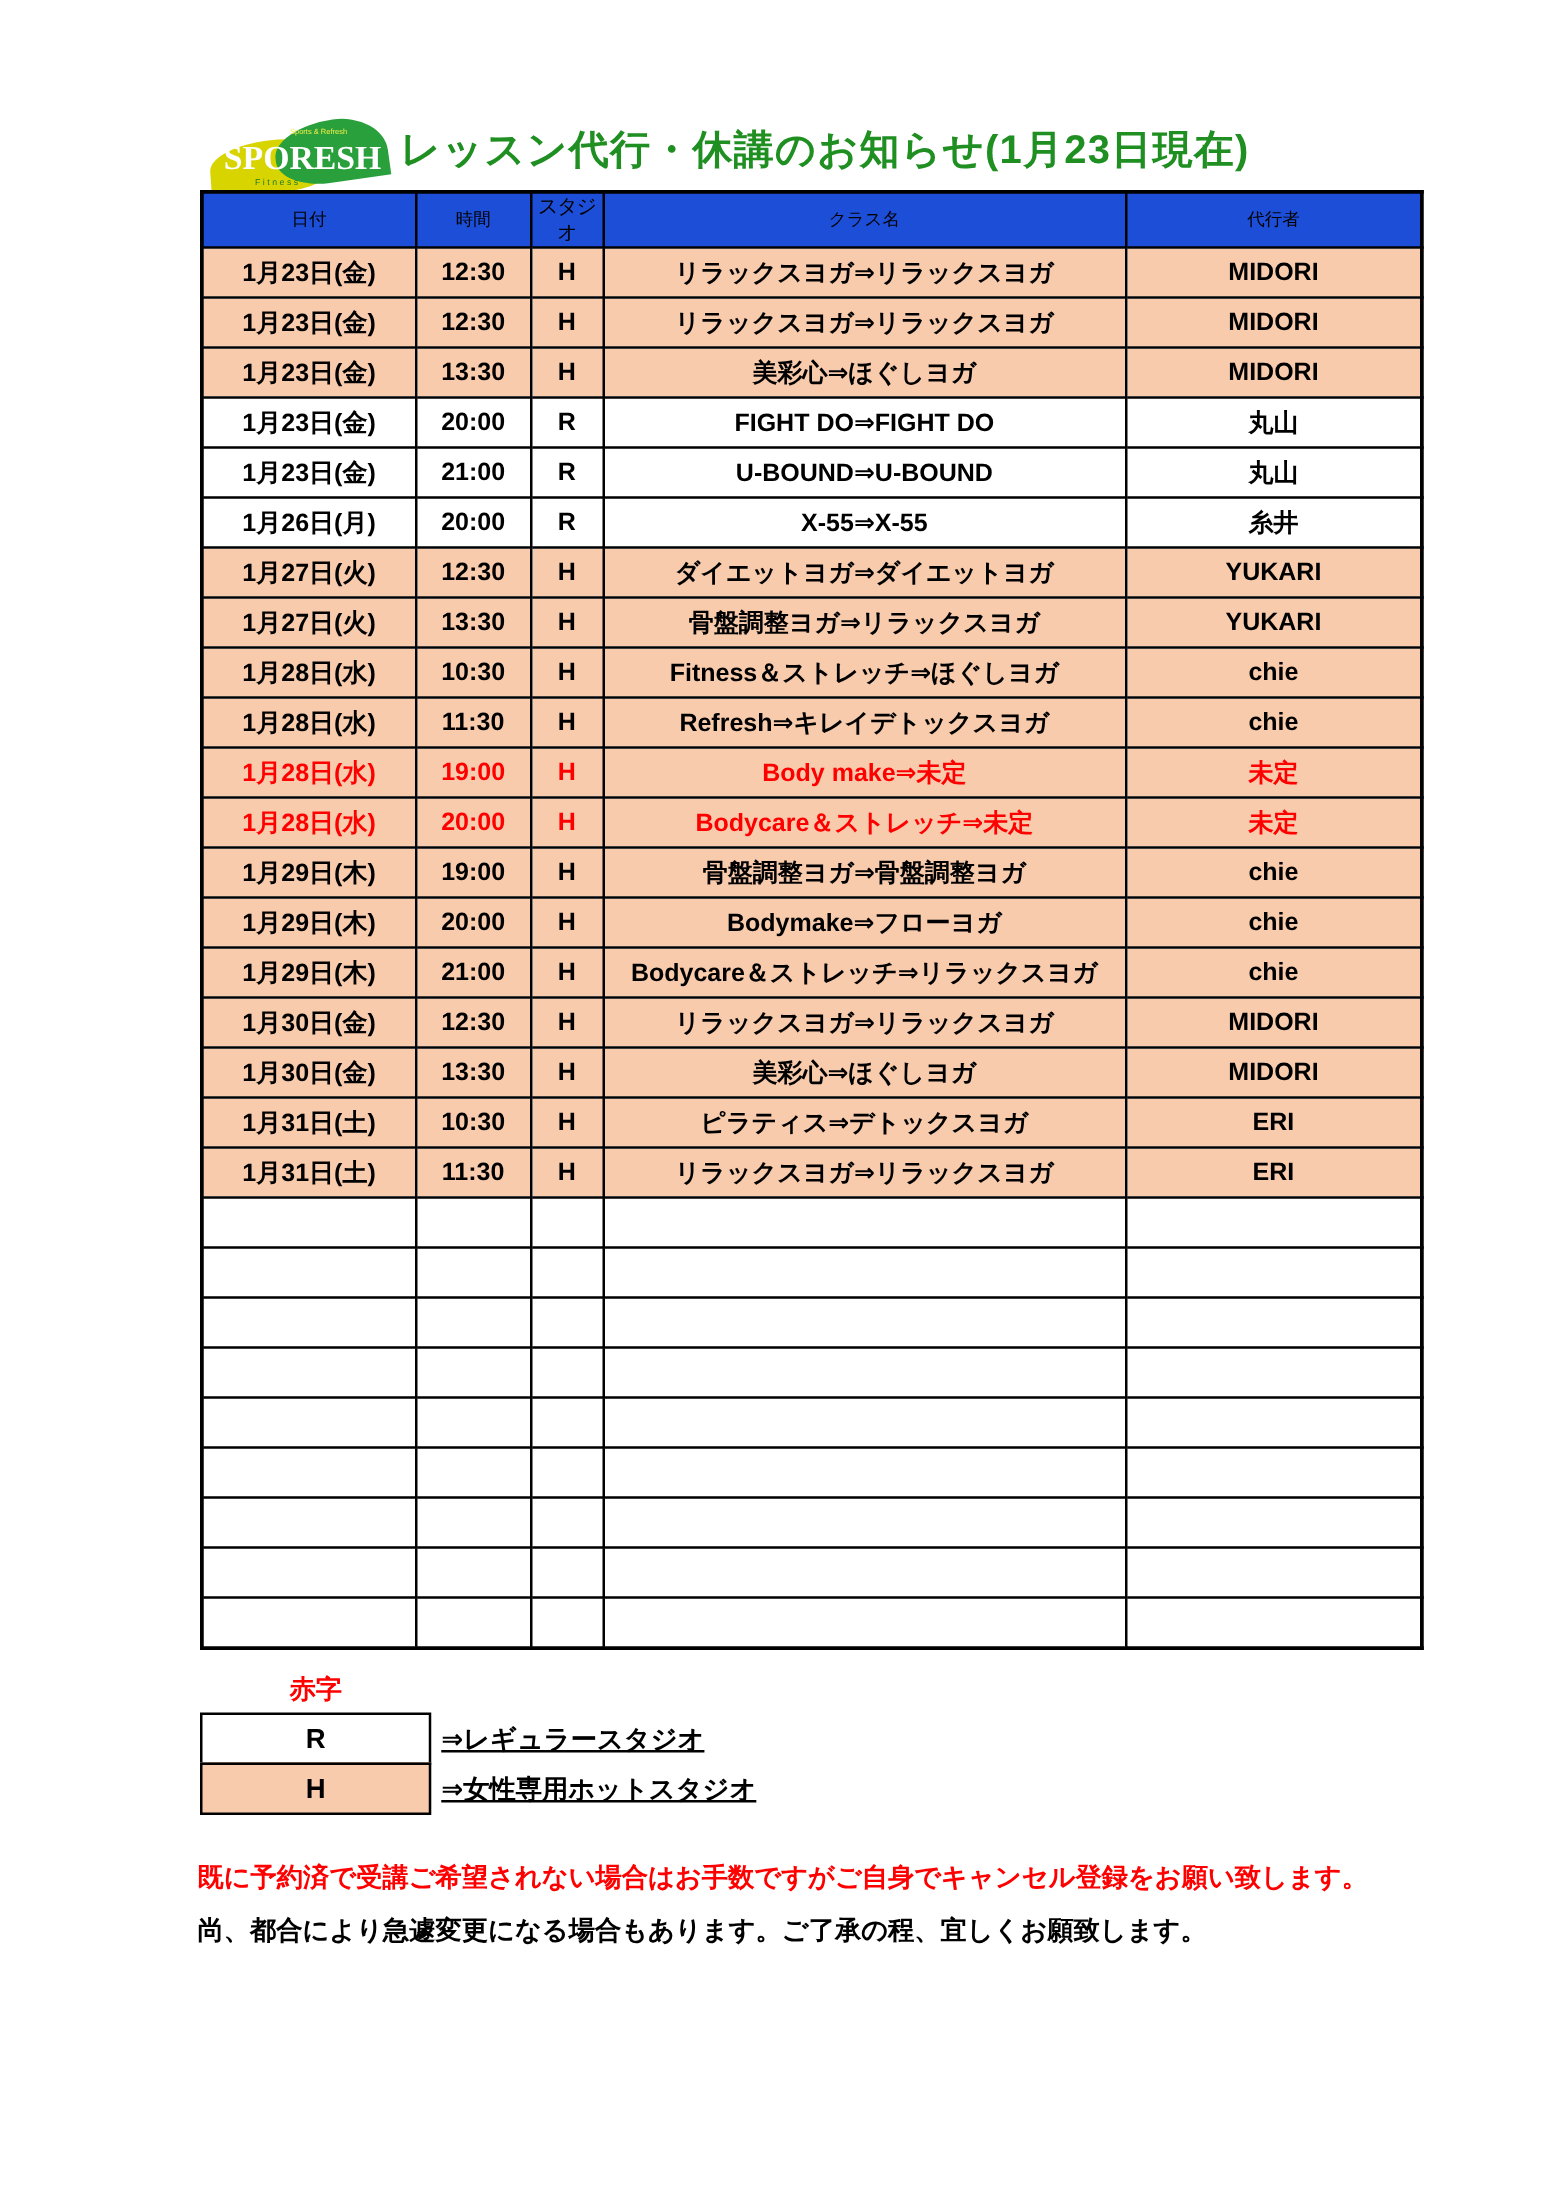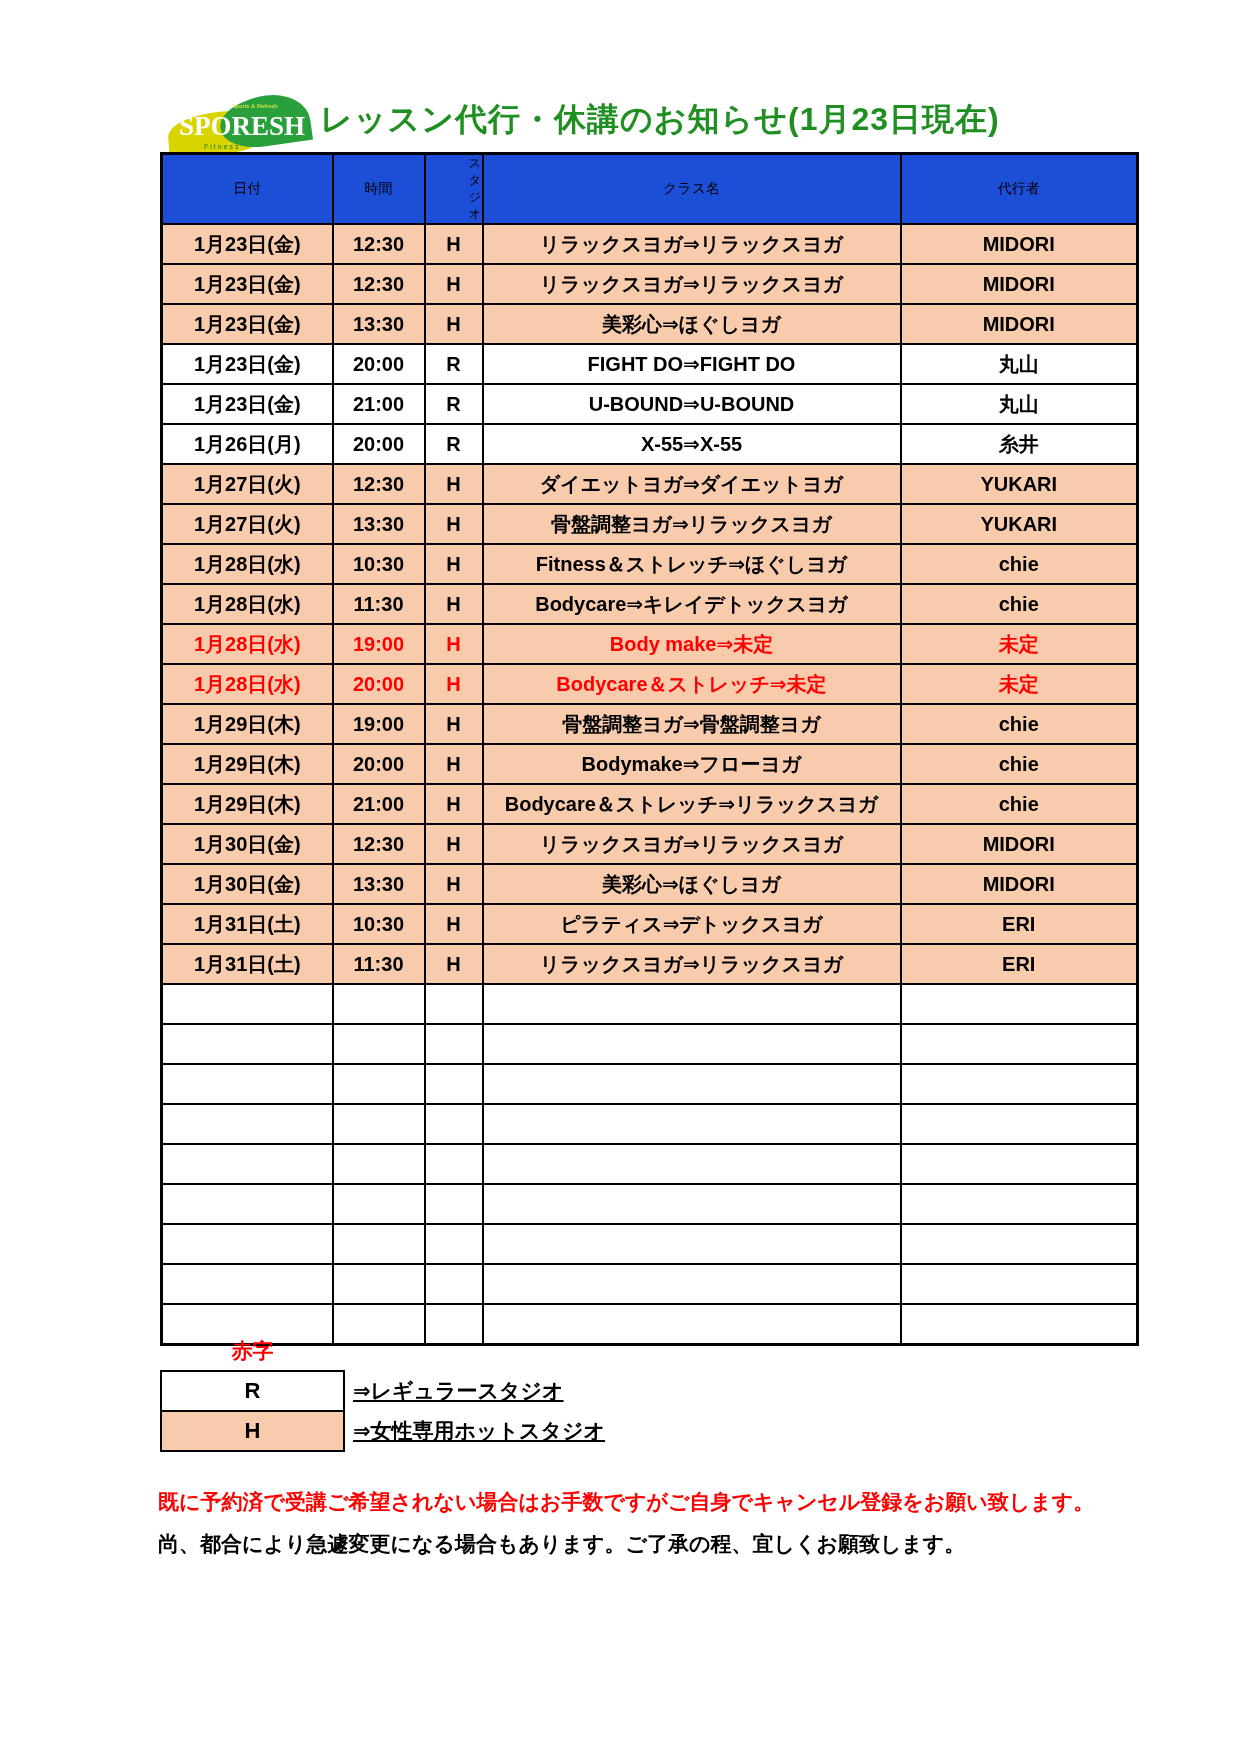--- a/index.html
+++ b/index.html
@@ -29,21 +29,21 @@
 
   
   .title{position:absolute;left:320px;top:98px;margin:0;font-size:32px;line-height:42px;
     font-weight:bold;color:var(--green);white-space:nowrap;letter-spacing:1px;}
 
   
   table.sched{position:absolute;left:160px;top:152px;width:976px;border-collapse:collapse;
     table-layout:fixed;border:3px solid #000;}
   table.sched th{border:2px solid #000;height:22px;padding:0;font-size:14px;font-weight:normal;
     text-align:center;vertical-align:middle;background:#1d4ed8;}
-  table.sched th.studio-h{font-size:12px;letter-spacing:-1px;padding-left:42px;}
+  table.sched th.studio-h{font-size:16px;letter-spacing:-1px;}
   table.sched td{border:2px solid #000;height:38px;padding:0 2px;font-size:20px;font-weight:bold;
     text-align:center;vertical-align:middle;white-space:nowrap;overflow:hidden;}
   tr.hot td{background:var(--hot-bg);}
   tr.is-new td{color:var(--red);}
 
   
   .legend-redline{position:absolute;left:160px;top:1337px;display:flex;
     font-size:21px;font-weight:bold;color:var(--red);white-space:nowrap;}
   .legend-red-label{width:185px;text-align:center;}
   .legend-table{position:absolute;left:160px;top:1370px;}
@@ -149,21 +149,21 @@
         <td>1月28日(水)</td>
         <td>10:30</td>
         <td>H</td>
         <td>Fitness＆ストレッチ⇒ほぐしヨガ</td>
         <td>chie</td>
       </tr>
       <tr class="hot">
         <td>1月28日(水)</td>
         <td>11:30</td>
         <td>H</td>
-        <td>Bodycare⇒キレイデトックスヨガ</td>
+        <td>Refresh⇒キレイデトックスヨガ</td>
         <td>chie</td>
       </tr>
       <tr class="hot is-new">
         <td>1月28日(水)</td>
         <td>19:00</td>
         <td>H</td>
         <td>Body make⇒未定</td>
         <td>未定</td>
       </tr>
       <tr class="hot is-new">

